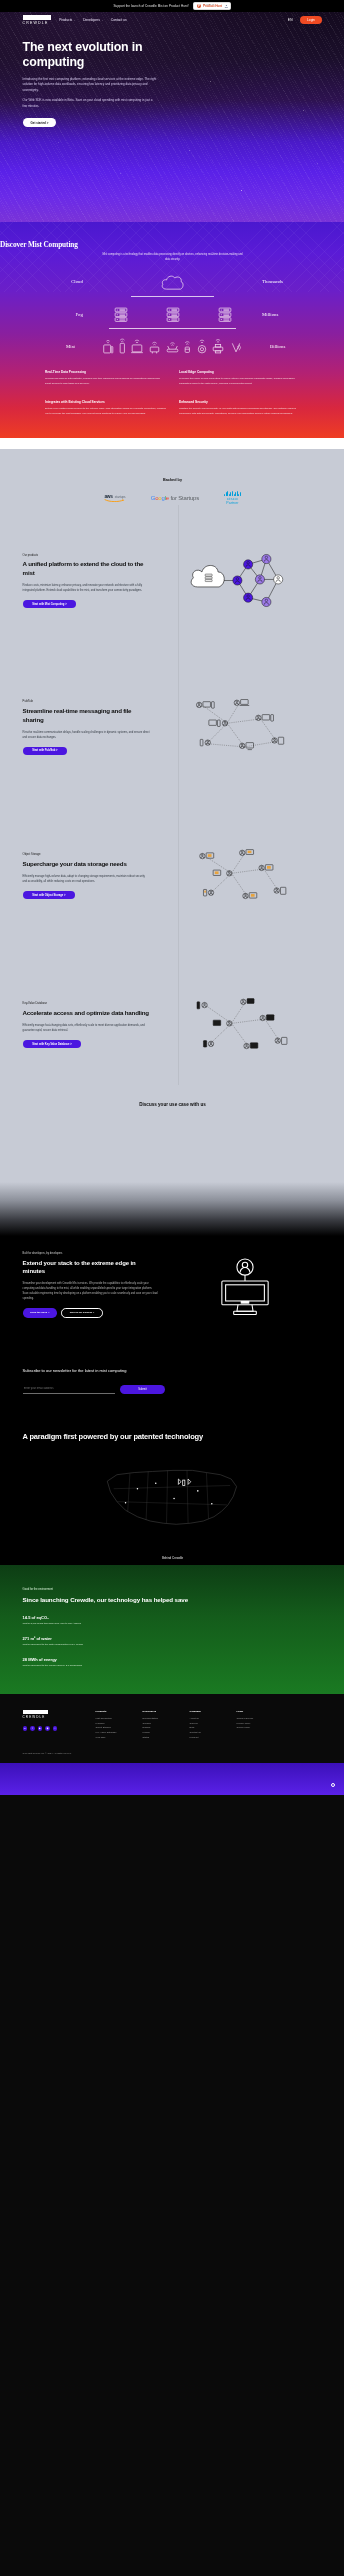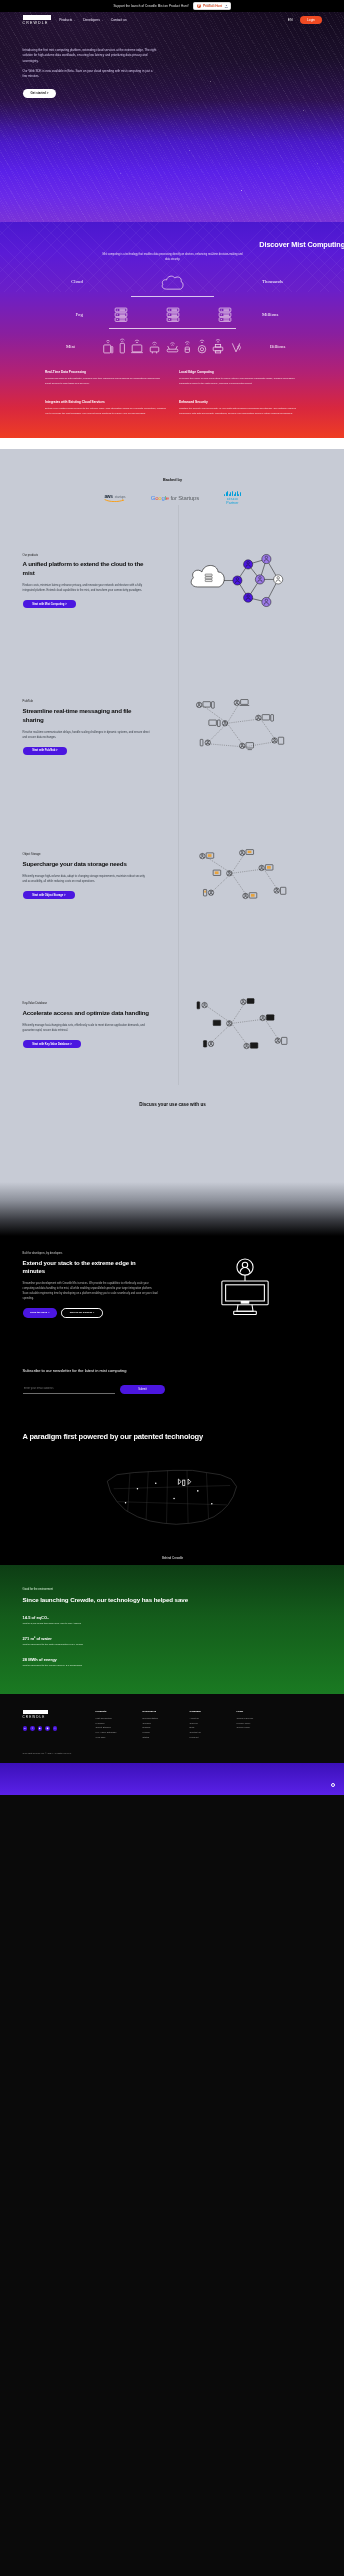--- a/index.html
+++ b/index.html
@@ -96,21 +96,21 @@
   
   .discover {
     position:relative; padding:18.3px 0 21.5px;
     background:linear-gradient(180deg,#4a18cf 0%,#5a1bd6 14%,#6b1fc8 32%,#8a1f9e 52%,#b32173 70%,#d8273f 86%,#ef3d23 100%);
   }
   .discover-mesh { position:absolute; top:0; left:0; right:0; height:70px; opacity:.18;
     background-image:repeating-linear-gradient(45deg, rgba(255,255,255,.25) 0 0.5px, transparent 0.5px 8.6px),
                      repeating-linear-gradient(-45deg, rgba(255,255,255,.25) 0 0.5px, transparent 0.5px 8.6px);
   }
   .disc-inner { position:relative; z-index:3; }
-  .disc-title { text-align:right; font-size:7.3px; font-weight:bold; letter-spacing:-0.1px; }
+  .disc-title { text-align:left; font-size:7.3px; font-weight:bold; letter-spacing:-0.1px;font-family:Liberation Serif, serif; }
   .disc-sub { text-align:center; font-size:2.6px; line-height:1.9; color:#eadcf5; margin:3.8px auto 0; max-width:144px; }
   .layer {
     display:flex; align-items:center; justify-content:center; gap:0; margin-top:9.7px;
   }
   .layer-label {
     font-family:"Liberation Serif", serif; font-size:4.8px; color:#fff; width:39px;
   }
   .layer-label.left { text-align:right; padding-right:8.6px; }
   .layer-label.right { text-align:left; padding-left:8.6px; }
   .layer-icons { display:flex; align-items:flex-end; justify-content:center; gap:7.5px; min-width:162px; }
@@ -256,20 +256,21 @@
         <span>Contact us</span>
       </span>
     </div>
     <div class="nav-right">
       <span class="lang">EN</span>
       <button class="btn-login">Login</button>
     </div>
   </nav>
 
   <div class="hero-body">
+    <h1 class="hero-h1">The next evolution in computing</h1>
     <p class="hero-p">Introducing the first mist computing platform, extending cloud services at the extreme edge. The right solution for high-volume data workloads, ensuring low latency and prioritizing data privacy and sovereignty.</p>
     <p class="hero-p hero-p2">Our Web SDK is now available in Beta. Save on your cloud spending with mist computing in just a few minutes.</p>
     <button class="btn-started">Get started &gt;</button>
   </div>
 </section>
 
 <section class="discover">
   <div class="discover-mesh"></div>
   <div class="disc-inner">
     <h2 class="disc-title">Discover Mist Computing</h2>

